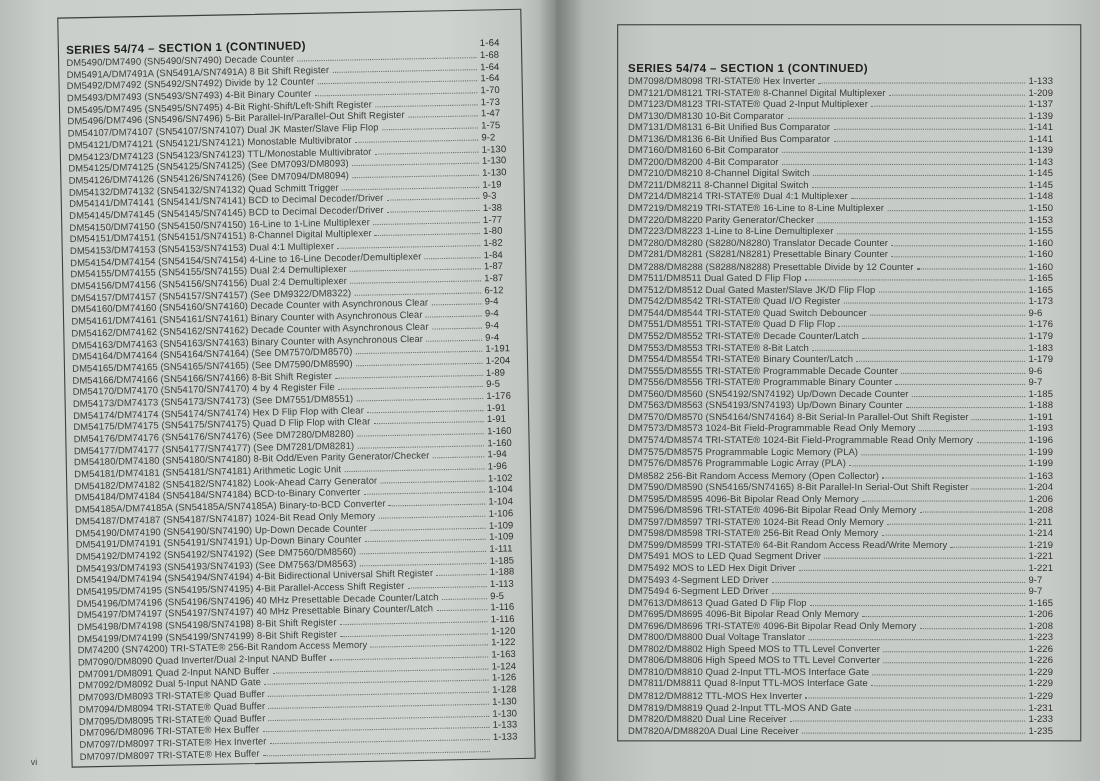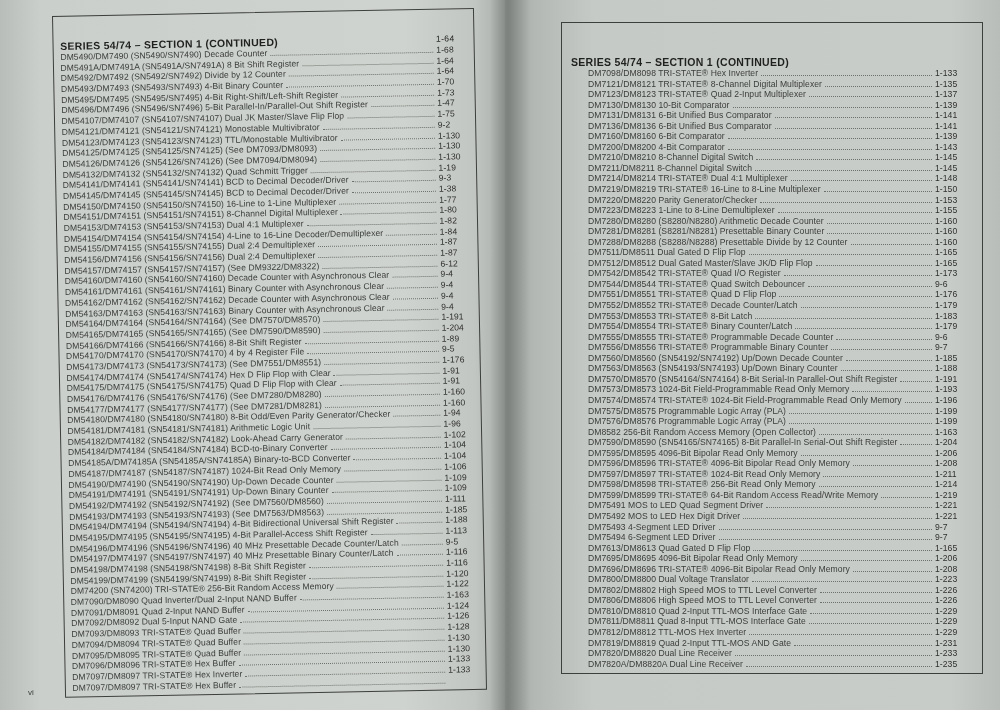--- a/index.html
+++ b/index.html
@@ -42,21 +42,21 @@
     }
     .left .toc { left: 60px; top: 40px; width: 412px; transform: rotate(-1.1deg); transform-origin: 0 0; }
     .right .toc { left: 66px; top: 56px; width: 400px; }
     .section-title {
       font-size: 10.5px; font-weight: bold; color: #1f211f; letter-spacing: 0.3px;
       display: flex; justify-content: space-between; height: 12px; line-height: 12px;
     }
     .row {
       display: flex; align-items: baseline; height: 10.7px; line-height: 10.7px; white-space: nowrap;
     }
-    .right .row { height: 10.55px; line-height: 10.55px; margin-left: 17px; }
+    .right .row { height: 10.55px; line-height: 10.55px; }
     .row .title { flex: 0 0 auto; }
     .row .leader {
       flex: 1 1 auto; overflow: hidden; margin: 0 3px;
       border-bottom: 1px dotted #6d716d; height: 7px;
     }
     .row .pg { flex: 0 0 36px; text-align: left; color: #2e302e; }
     .folio {
       position: absolute; font-size: 8px; color: #3a3d3a;
     }
     .left .folio { left: 28px; top: 688px; }
@@ -385,21 +385,21 @@
         <span>SERIES 54/74 – SECTION 1 (CONTINUED)</span>
       </div>
     <div class="row">
           <span class="title">DM7098/DM8098 TRI-STATE® Hex Inverter</span>
           <span class="leader"></span>
           <span class="pg">1-133</span>
         </div>
         <div class="row">
           <span class="title">DM7121/DM8121 TRI-STATE® 8-Channel Digital Multiplexer</span>
           <span class="leader"></span>
-          <span class="pg">1-135</span>
+          <span class="pg">1-209</span>
         </div>
         <div class="row">
           <span class="title">DM7123/DM8123 TRI-STATE® Quad 2-Input Multiplexer</span>
           <span class="leader"></span>
           <span class="pg">1-137</span>
         </div>
         <div class="row">
           <span class="title">DM7130/DM8130 10-Bit Comparator</span>
           <span class="leader"></span>
           <span class="pg">1-139</span>
@@ -448,21 +448,21 @@
           <span class="title">DM7220/DM8220 Parity Generator/Checker</span>
           <span class="leader"></span>
           <span class="pg">1-153</span>
         </div>
         <div class="row">
           <span class="title">DM7223/DM8223 1-Line to 8-Line Demultiplexer</span>
           <span class="leader"></span>
           <span class="pg">1-155</span>
         </div>
         <div class="row">
-          <span class="title">DM7280/DM8280 (S8280/N8280) Arithmetic Decade Counter</span>
+          <span class="title">DM7280/DM8280 (S8280/N8280) Translator Decade Counter</span>
           <span class="leader"></span>
           <span class="pg">1-160</span>
         </div>
         <div class="row">
           <span class="title">DM7281/DM8281 (S8281/N8281) Presettable Binary Counter</span>
           <span class="leader"></span>
           <span class="pg">1-160</span>
         </div>
         <div class="row">
           <span class="title">DM7288/DM8288 (S8288/N8288) Presettable Divide by 12 Counter</span>
@@ -538,21 +538,21 @@
           <span class="title">DM7573/DM8573 1024-Bit Field-Programmable Read Only Memory</span>
           <span class="leader"></span>
           <span class="pg">1-193</span>
         </div>
         <div class="row">
           <span class="title">DM7574/DM8574 TRI-STATE® 1024-Bit Field-Programmable Read Only Memory</span>
           <span class="leader"></span>
           <span class="pg">1-196</span>
         </div>
         <div class="row">
-          <span class="title">DM7575/DM8575 Programmable Logic Array (PLA)</span>
+          <span class="title">DM7575/DM8575 Programmable Logic Memory (PLA)</span>
           <span class="leader"></span>
           <span class="pg">1-199</span>
         </div>
         <div class="row">
           <span class="title">DM7576/DM8576 Programmable Logic Array (PLA)</span>
           <span class="leader"></span>
           <span class="pg">1-199</span>
         </div>
         <div class="row">
           <span class="title">DM8582 256-Bit Random Access Memory (Open Collector)</span>

